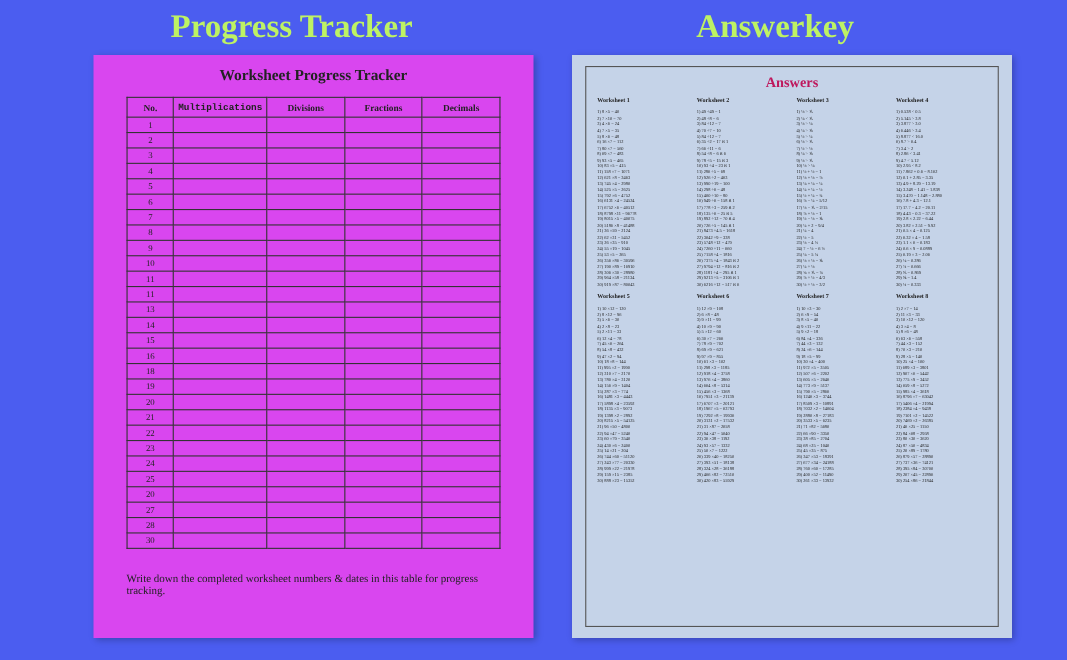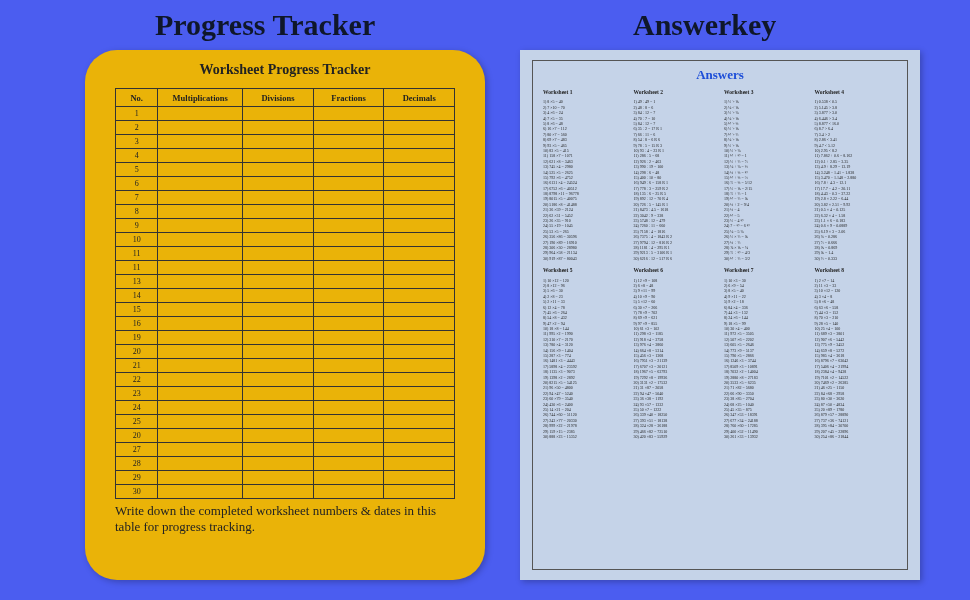--- a/index.html
+++ b/index.html
@@ -7,39 +7,38 @@
     background: #4b5df0;
     width: 970px;
     height: 600px;
     font-family: Georgia, 'Times New Roman', serif;
     overflow: hidden;
     position: relative;
   }
   .heading {
     position: absolute;
     top: 8px;
-    color: #0f172a;
+    color: #bef264;
     font-weight: bold;
     font-size: 30px;
     font-family: Georgia, serif;
   }
   .heading-left { left: 155px; }
   .heading-right { left: 633px; }
   .page {
     position: absolute;
     top: 50px;
     width: 400px;
     height: 530px;
     box-shadow: 2px 2px 6px rgba(0,0,0,0.25);
   }
   .page-left {
     left: 85px;
-    background: #eab308;
+    background: #d946ef;
     padding: 12px 30px;
-    border-radius: 32px;
   }
   .page-right {
     left: 520px;
     background: #c5d3e8;
     padding: 10px 12px;
   }
   .tracker-title {
     text-align: center;
     font-weight: bold;
     font-size: 14px;
@@ -58,40 +57,40 @@
     height: 14px;
     text-align: center;
     vertical-align: middle;
   }
   table.tracker th {
     font-weight: bold;
     height: 18px;
     font-size: 8.5px;
   }
   table.tracker th:nth-child(1), table.tracker td:nth-child(1) { width: 12%; }
-  table.tracker th:nth-child(2) { width: 24%; }
+  table.tracker th:nth-child(2) { width: 24%; font-family: Liberation Mono, monospace; }
   table.tracker th:nth-child(3) { width: 20%; }
   table.tracker th:nth-child(4) { width: 20%; }
   table.tracker th:nth-child(5) { width: 20%; }
   .tracker-footer {
-    font-size: 13px;
-    margin-top: 4px;
+    font-size: 10px;
+    margin-top: 22px;
     color: #222;
     text-align: left;
   }
   .answers-frame {
     border: 1px solid #555;
     height: 100%;
     padding: 6px 10px;
   }
   .answers-title {
     text-align: center;
     font-weight: bold;
     font-size: 13px;
-    color: #1d4ed8;
+    color: #be185d;
     margin-bottom: 6px;
   }
   .answers-grid {
     display: grid;
     grid-template-columns: repeat(4, 1fr);
     grid-template-rows: repeat(2, auto);
     gap: 6px 8px;
     font-size: 4px;
     line-height: 1.35;
     color: #222;
@@ -229,20 +228,27 @@
           <td></td>
         </tr>
         <tr>
           <td>16</td>
           <td></td>
           <td></td>
           <td></td>
           <td></td>
         </tr>
         <tr>
+          <td>18</td>
+          <td></td>
+          <td></td>
+          <td></td>
+          <td></td>
+        </tr>
+        <tr>
           <td>19</td>
           <td></td>
           <td></td>
           <td></td>
           <td></td>
         </tr>
         <tr>
           <td>20</td>
           <td></td>
           <td></td>
@@ -293,27 +299,20 @@
         </tr>
         <tr>
           <td>27</td>
           <td></td>
           <td></td>
           <td></td>
           <td></td>
         </tr>
         <tr>
           <td>28</td>
-          <td></td>
-          <td></td>
-          <td></td>
-          <td></td>
-        </tr>
-        <tr>
-          <td>29</td>
           <td></td>
           <td></td>
           <td></td>
           <td></td>
         </tr>
         <tr>
           <td>30</td>
           <td></td>
           <td></td>
           <td></td>

